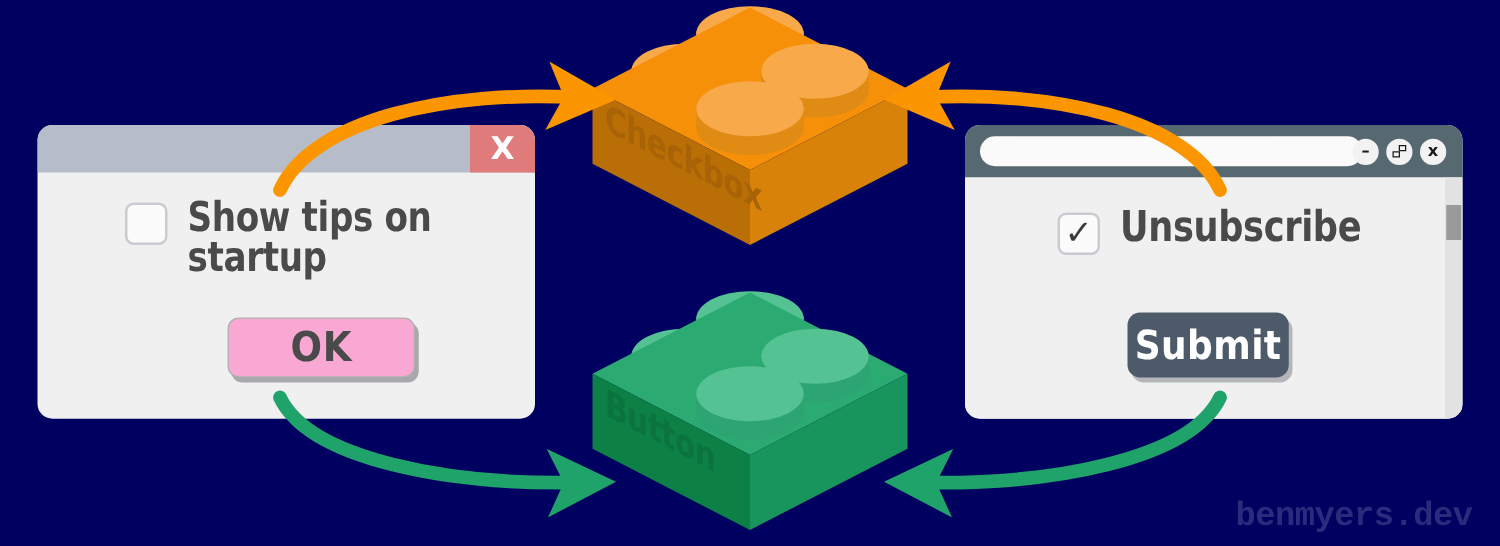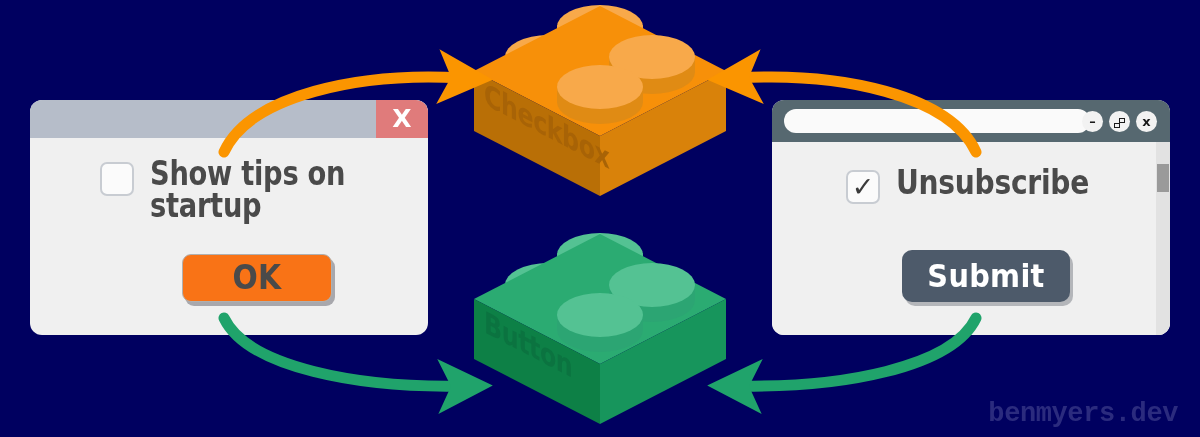--- a/index.html
+++ b/index.html
@@ -219,21 +219,21 @@
     width: 12px;
     height: 28px;
     background: #9a9a9a;
     cursor: pointer;
   }
 
   #submit-button {
     position: absolute;
     left: 130px;
     top: 108px;
-    width: 168px;
+    width: 129px;
     height: 52px;
     background: #4d5a6a;
     border-radius: 10px;
     box-shadow: 3px 4px 0 rgba(70,75,85,0.35);
     color: #ffffff;
     font-family: "DejaVu Sans Condensed", "DejaVu Sans", sans-serif;
     font-weight: bold;
     font-size: 32px;
     line-height: 52px;
     text-align: center;
@@ -291,21 +291,21 @@
 
     <div id="left-body">
       <div class="cb-row" id="left-cb-row">
         <div class="checkbox">
           <span class="tick"></span>
         </div>
         <div class="cb-label">Show tips on
 startup</div>
       </div>
 
-      <div id="ok-button" style="background: #f97316; color: rgb(74, 74, 74);">OK</div>
+      <div id="ok-button" style="background: #f9a8d4; color: rgb(74, 74, 74);">OK</div>
     </div>
   </div>
 
   <div class="dialog" id="right-dialog">
     <div id="right-titlebar" style="background: rgb(86, 104, 112);">
       <div id="url-bar" placeholder=""></div>
       <div class="win-ctrl" id="win-min">–</div>
       <div class="win-ctrl" id="win-max"><span class="glyph"></span></div>
       <div class="win-ctrl" id="win-close">x</div>
     </div>

